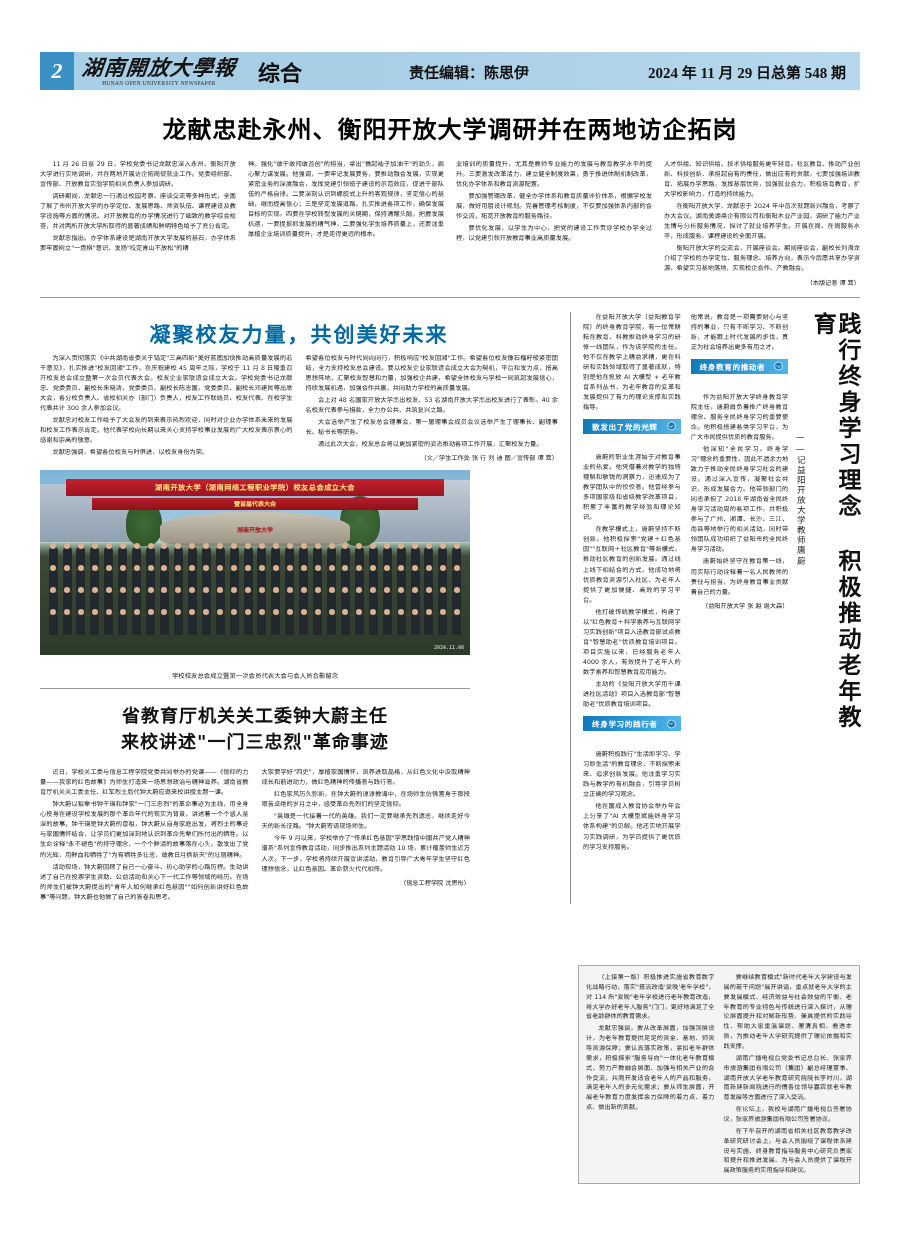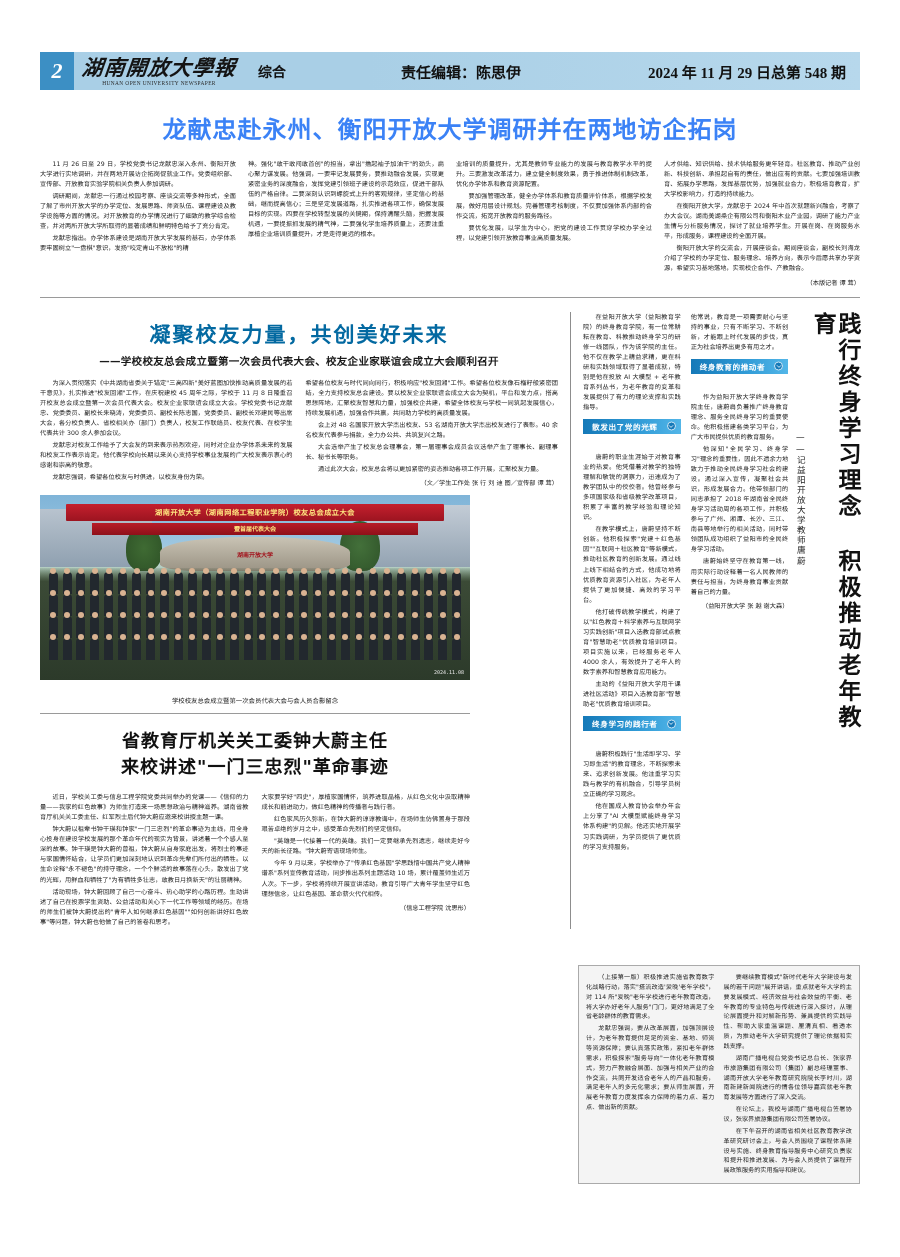--- a/index.html
+++ b/index.html
@@ -37,41 +37,41 @@
     font-family:"DejaVu Serif", serif; font-style:italic;
     color:#141414; line-height:1;
     transform: skewX(-6deg);
   }
   .mast-logo .en {
     font-size:5.4px; letter-spacing:0.4px; color:#2b2b2b;
     margin-top:2px; font-family:"Liberation Serif", serif;
     white-space:nowrap;
   }
   .mast-section {
-    font-size:14px; font-weight:bold; color:#111;
+    font-size:22px; font-weight:bold; color:#111;
     display:flex; align-items:center; padding-left:14px;
     font-family:"DejaVu Sans","Liberation Sans",sans-serif;
   }
   .mast-spacer { flex:1; }
   .mast-editor, .mast-issue {
     font-size:15px; font-weight:bold; color:#111;
     display:flex; align-items:center;
     font-family:"Liberation Serif", serif;
   }
   .mast-editor { padding-right:12px; }
   .mast-issue { padding-right:14px; }
 
   
   .hr-thin { border:0; border-top:1px solid #9a9a9a; margin:0; }
 
   .headline-main {
     text-align:center; font-size:24px; font-weight:bold;
     letter-spacing:1px; margin:20px 0 14px;
     font-family:"DejaVu Serif","Liberation Serif",serif;
-    color:#3b82f6;
+    color:#000000;
   }
   .headline-blue {
     text-align:center; font-size:21px; font-weight:bold;
     color:#0369a1; letter-spacing:2px; margin:6px 0 5px;
     font-family:"DejaVu Sans","Liberation Sans",sans-serif;
   }
   .subhead {
     text-align:center; font-size:10.5px; font-weight:bold;
     letter-spacing:0.3px; margin:0 0 10px; color:#1a1a1a;
     font-family:"DejaVu Serif","Liberation Serif",serif;
@@ -266,21 +266,20 @@
       </div>
     </div>
   </div>
 
   <hr class="hr-thin" style="margin-top:10px">
 
   <div class="mid">
 
     <div class="mid-left">
       <div class="headline-blue">凝聚校友力量，共创美好未来</div>
-      <div class="subhead">——学校校友总会成立暨第一次会员代表大会、校友企业家联谊会成立大会顺利召开</div>
       <div class="cols">
         <div class="col">
           <p class="ptext ind">为深入贯彻落实《中共湖南省委关于锚定"三高四新"美好蓝图加快推动高质量发展的若干意见》，扎实推进"校友回湘"工作，在庆祝建校 45 周年之际，学校于 11 月 8 日隆重召开校友总会成立暨第一次会员代表大会。校友企业家联谊会成立大会。学校党委书记龙献忠、党委委员、副校长朱晓涛，党委委员、副校长陈志国，党委委员、副校长邓建民等出席大会，各分校负责人、省校相关办（部门）负责人，校友工作联络员、校友代表、在校学生代表共计 300 余人参加会议。</p>
           <p class="ptext ind">龙献忠对校友工作给予了大会友的到来表示热烈欢迎，同时对企业办学体系未来的发展和校友工作表示肯定。他代表学校向长期以来关心支持学校事业发展的广大校友表示衷心的感谢和崇高的敬意。</p>
           <p class="ptext ind">龙献忠强调，希望各位校友与时俱进，以校友身份为荣。</p>
         </div>
         <div class="col">
           <p class="ptext">希望各位校友与时代同向同行，积极响应"校友回湘"工作。希望各位校友像石榴籽般紧密团结，全力支持校友总会建设。要以校友企业家联谊会成立大会为契机，平台和发力点，搭高思想阵地，汇聚校友智慧和力量，加强校企共建，希望全体校友与学校一同筑起发展信心，持续发展机遇，加强合作共赢，共同助力学校的高质量发展。</p>
           <p class="ptext ind">会上对 48 名国家开放大学杰出校友、53 名湖南开放大学杰出校友进行了表彰。40 余名校友代表参与捐款，全力办公共、共筑复兴之路。</p>
           <p class="ptext ind">大会选举产生了校友总会理事会，第一届理事会成员会议选举产生了理事长、副理事长、秘书长等职务。</p>

